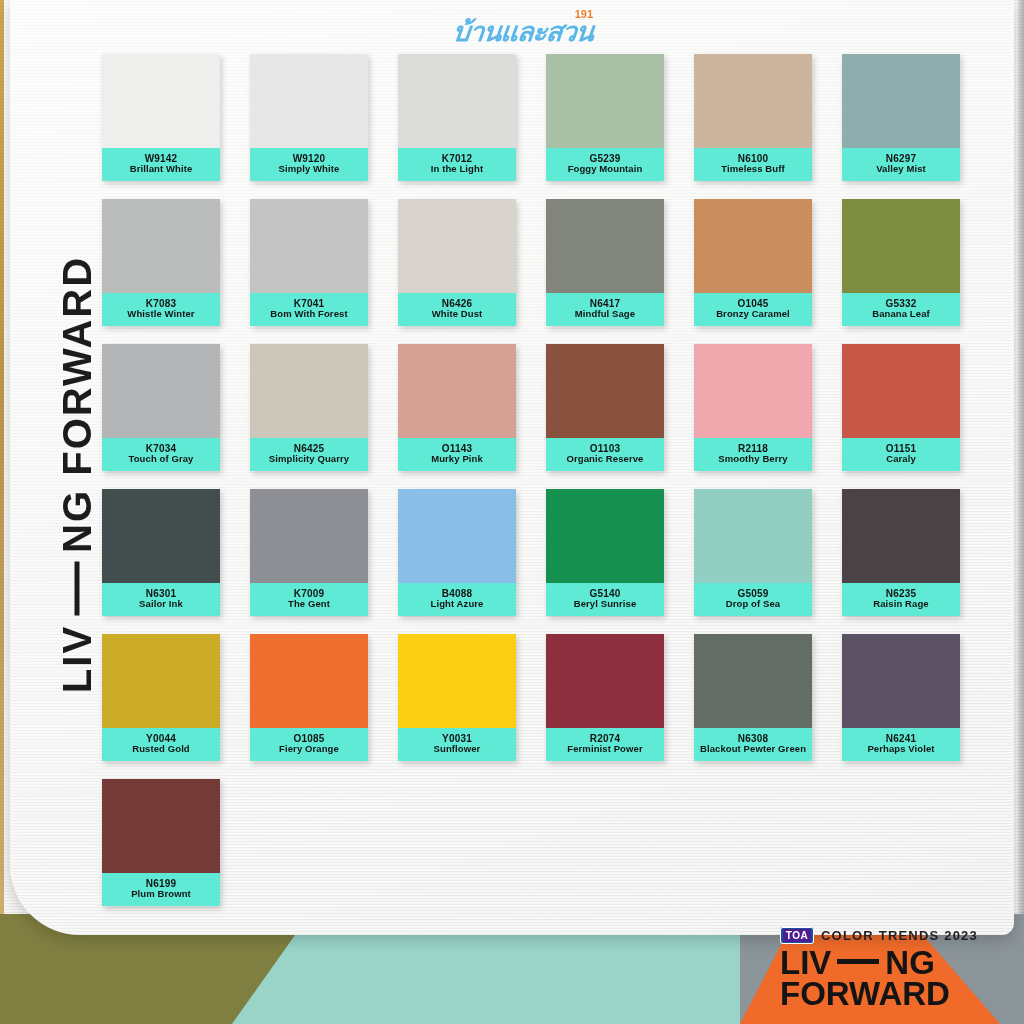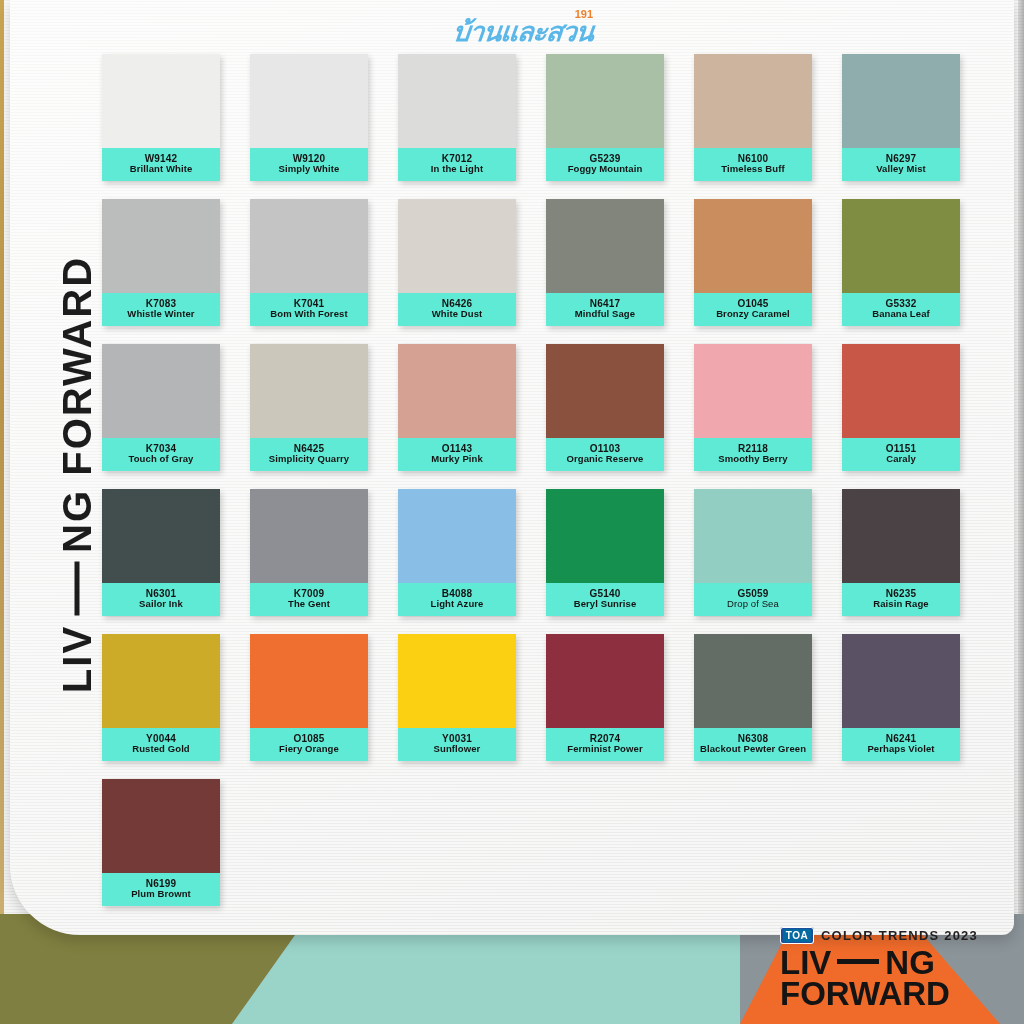--- a/index.html
+++ b/index.html
@@ -114,40 +114,40 @@
   }
   .swatch .code{
     font-size:10px;font-weight:600;color:#141414;letter-spacing:.2px;
     font-family:"Liberation Sans",sans-serif;
   }
   .swatch .name{
     font-size:9.5px;font-weight:600;color:#141414;letter-spacing:.1px;
     font-family:"Liberation Sans",sans-serif;
     white-space:nowrap;
   }
-  .swatch.highlight .name{font-weight:400;}
+  .swatch.highlight .name{font-weight:700;}
 
   
   #brand{
     position:absolute;right:24px;bottom:14px;
     text-align:left;
     width:220px;
   }
   #brand .row1{display:flex;align-items:center;gap:7px;margin-bottom:3px;}
   #brand .toa{
     display:inline-flex;align-items:center;justify-content:center;
     width:34px;height:17px;border-radius:3px;
     background:#1b4f9c;
     position:relative;
     box-shadow:0 0 0 1px #ffffff inset;
   }
   #brand .toa span{
     font-family:"Liberation Sans",sans-serif;
     font-size:10px;font-weight:700;color:#ffffff;letter-spacing:.5px;
-    background:#0369a1;padding:0 3px;border-radius:1px;line-height:13px;
+    background:#4c1d95;padding:0 3px;border-radius:1px;line-height:13px;
   }
   #brand .ct{
     font-family:"Liberation Sans",sans-serif;
     font-size:13px;font-weight:700;letter-spacing:1.2px;color:#231f20;
     white-space:nowrap;
   }
   #brand .big{
     font-family:"Liberation Sans",sans-serif;
     font-weight:700;font-size:33px;line-height:0.96;color:#141414;
     letter-spacing:0px;white-space:nowrap;

